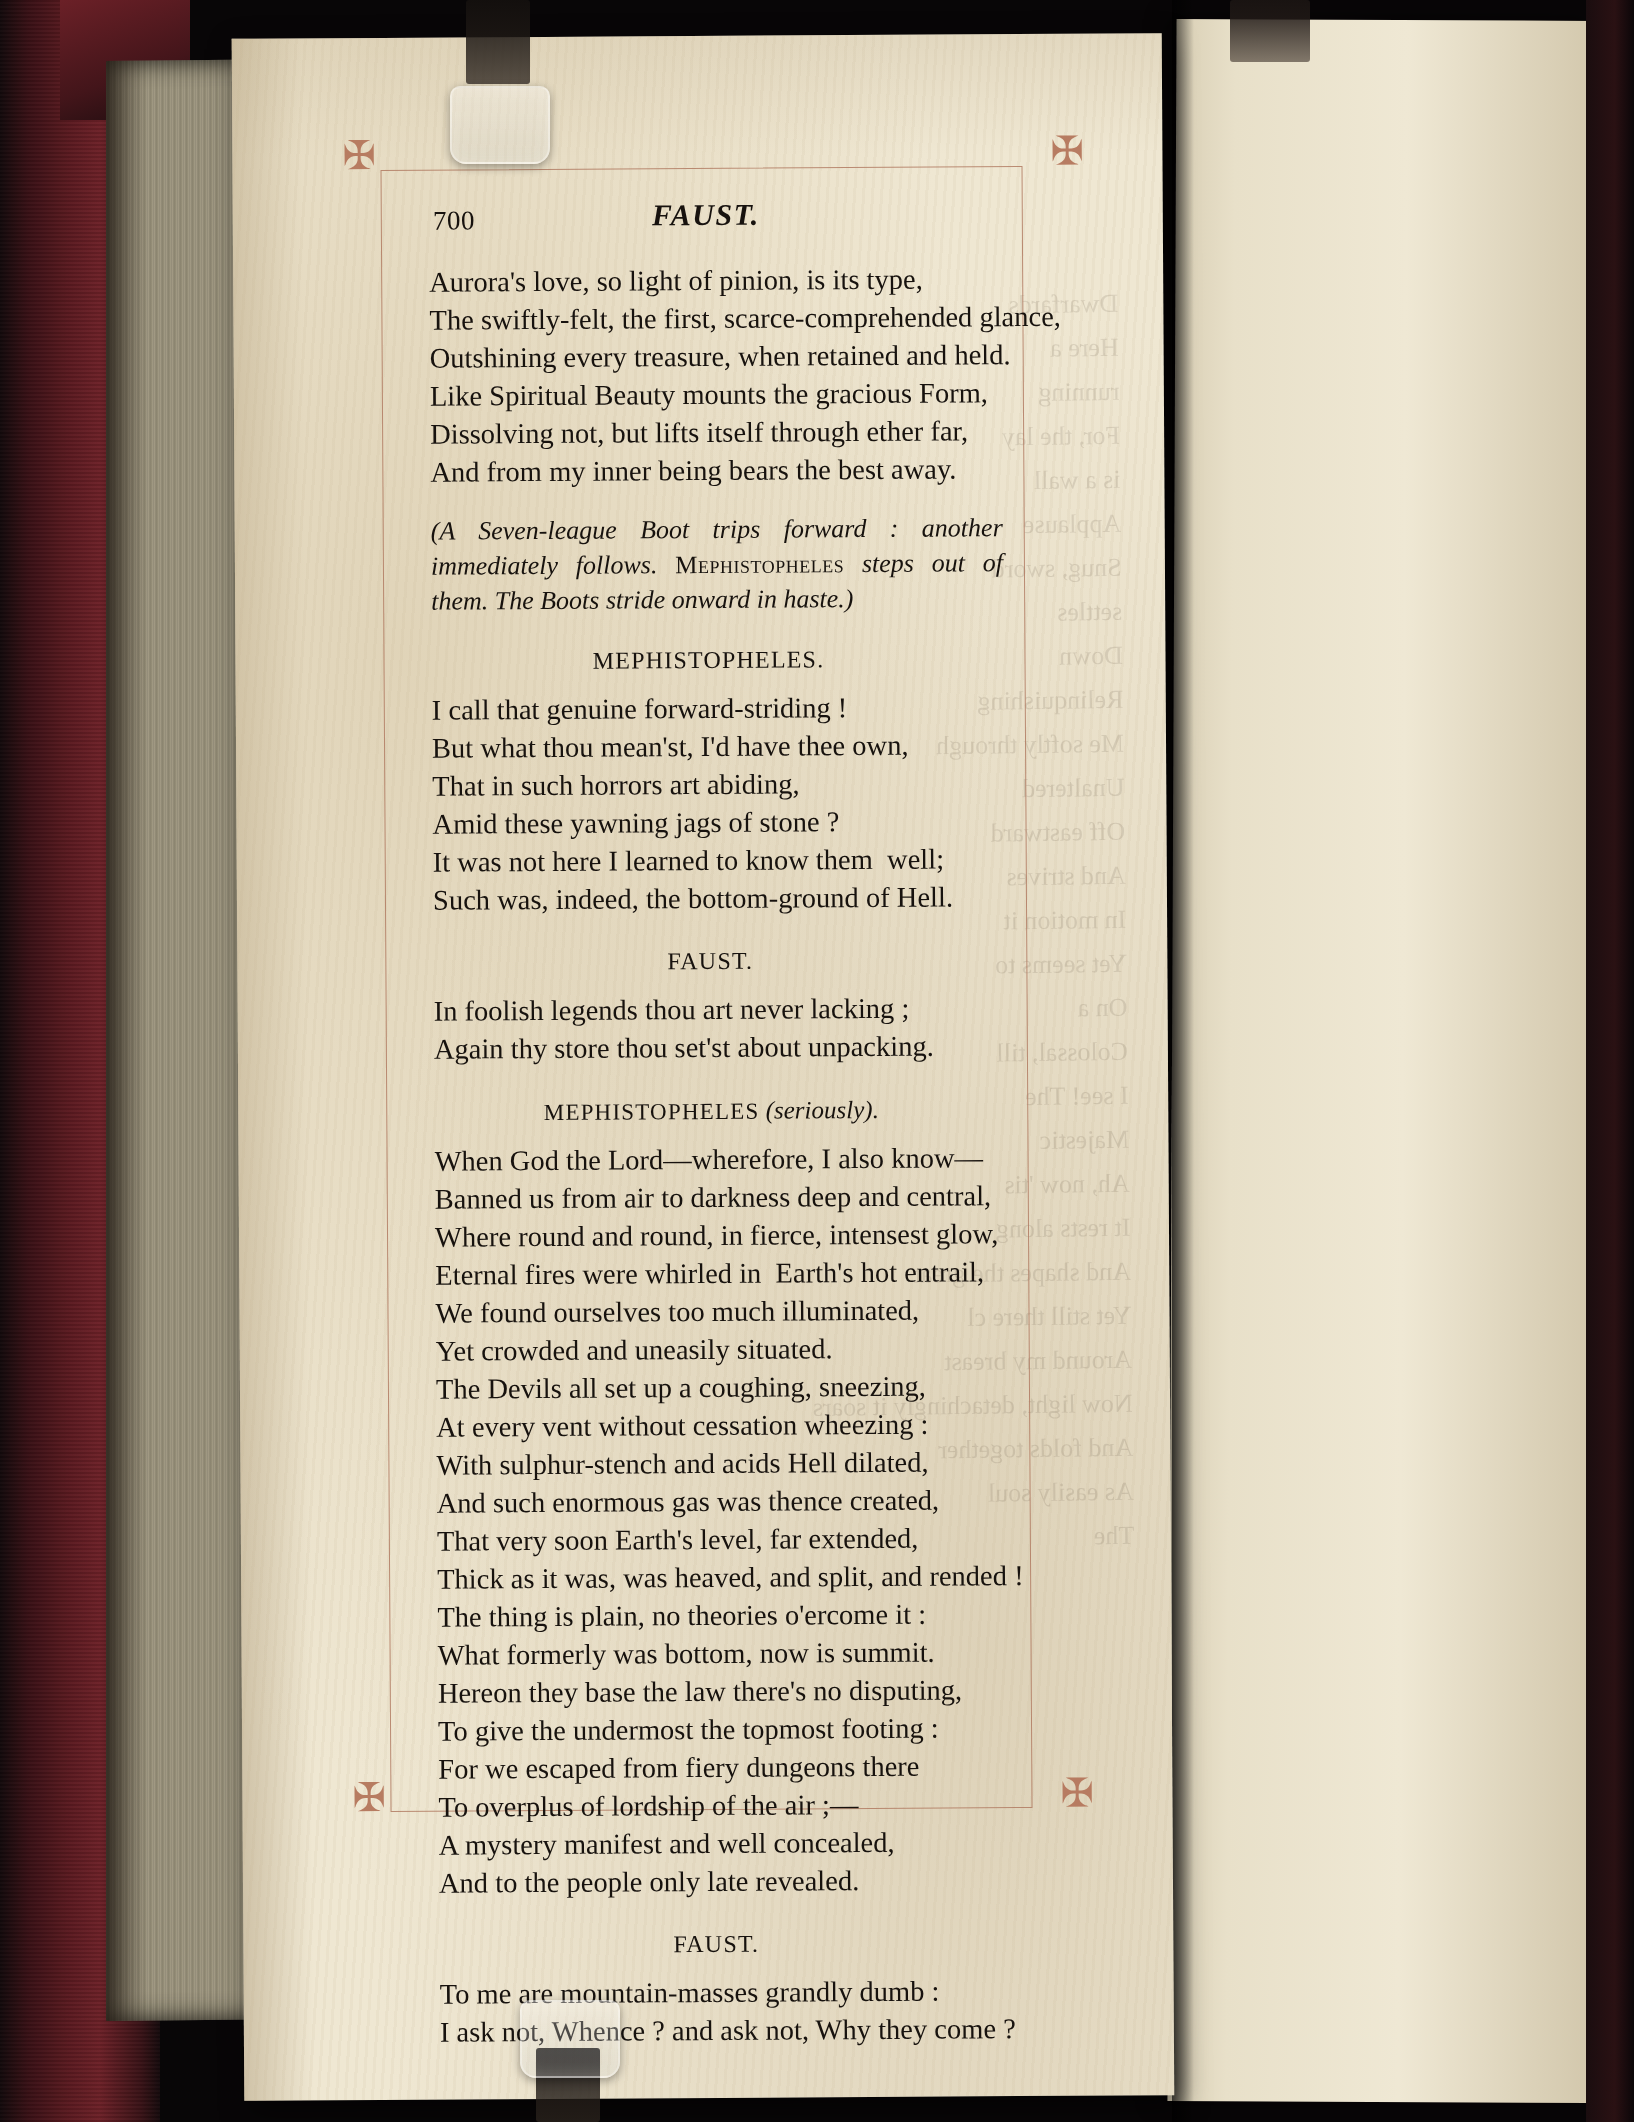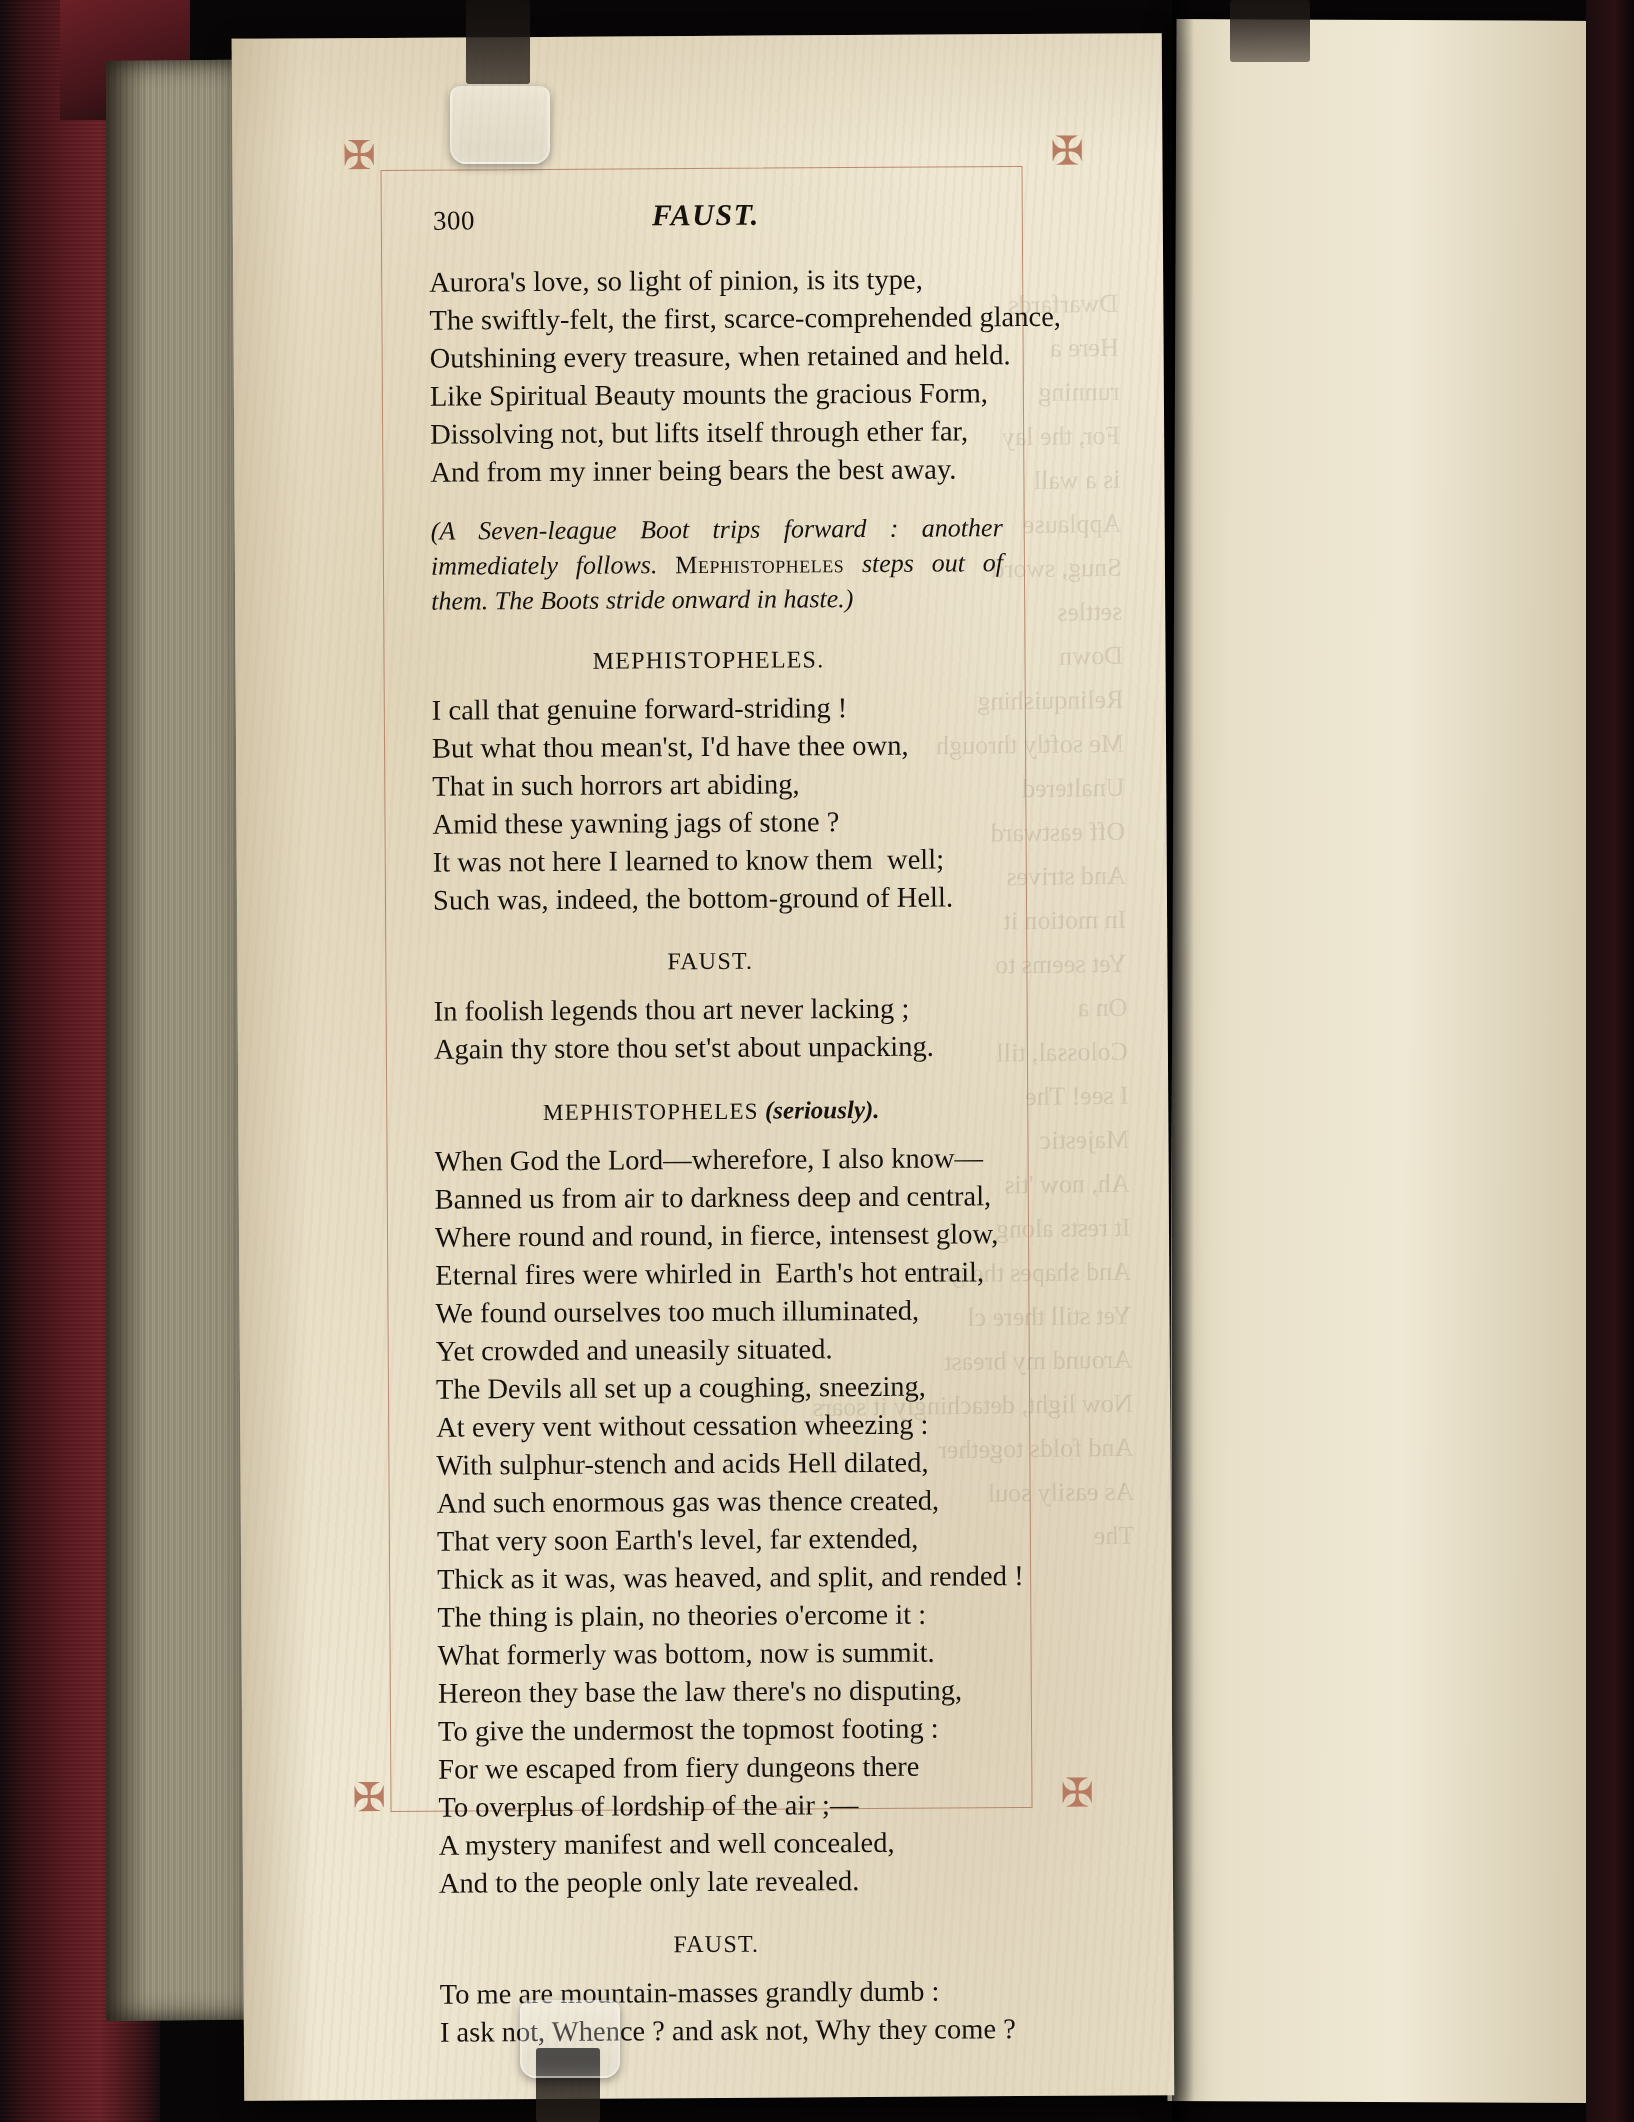--- a/index.html
+++ b/index.html
@@ -204,21 +204,20 @@
     font-size: 24px;
     letter-spacing: 1.2px;
     margin: 30px 0 16px 0;
     text-transform: uppercase;
   }
   .speaker .dir {
     text-transform: none;
     font-style: italic;
     letter-spacing: 0;
     font-size: 25px;
-    font-weight: bold;
   }
   .speaker.small { font-size: 23px; }
 </style>
 </head>
 <body>
 
 <div class="scene">
 
   <div class="binding">
     <div class="binding-texture"></div>
@@ -266,21 +265,21 @@
 The</div>
 
     <div class="frame"></div>
     <div class="orn tl">✠</div>
     <div class="orn tr">✠</div>
     <div class="orn bl">✠</div>
     <div class="orn br">✠</div>
 
     <div class="content">
       <div class="pagehead">
-        <div class="folio">300</div>
+        <div class="folio">700</div>
         <div class="running-title">FAUST.</div>
       </div>
       <div id="body-slot">
           <p class="verse">
             <span class="ln">Aurora's love, so light of pinion, is its type,</span>
             <span class="ln">The swiftly-felt, the first, scarce-comprehended glance,</span>
             <span class="ln">Outshining every treasure, when retained and held.</span>
             <span class="ln">Like Spiritual Beauty mounts the gracious Form,</span>
             <span class="ln">Dissolving not, but lifts itself through ether far,</span>
             <span class="ln">And from my inner being bears the best away.</span>

